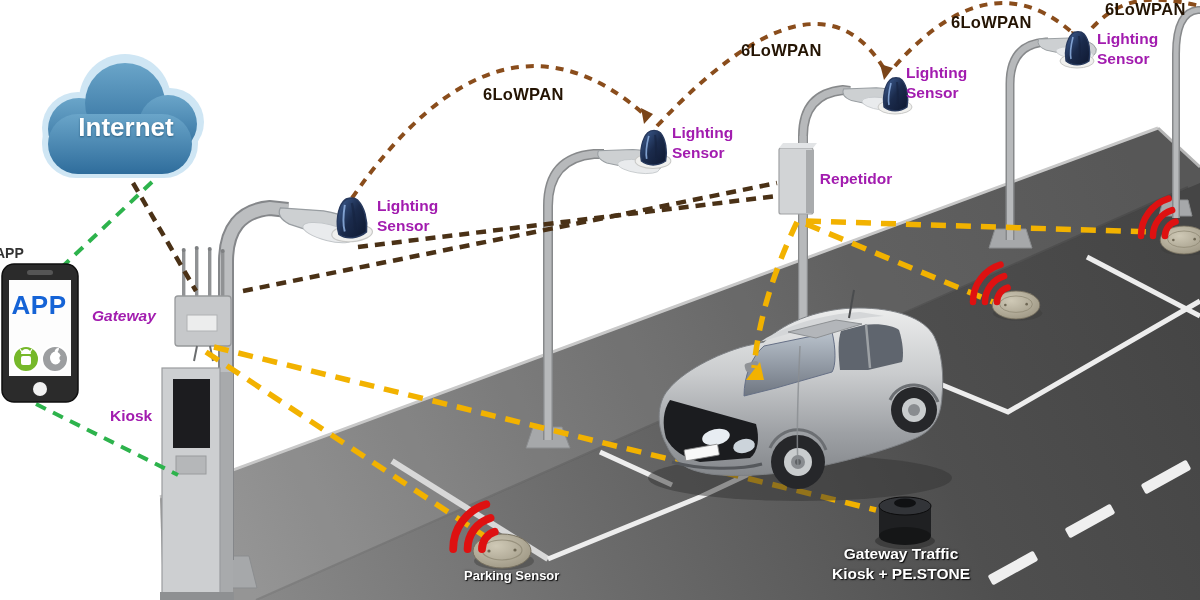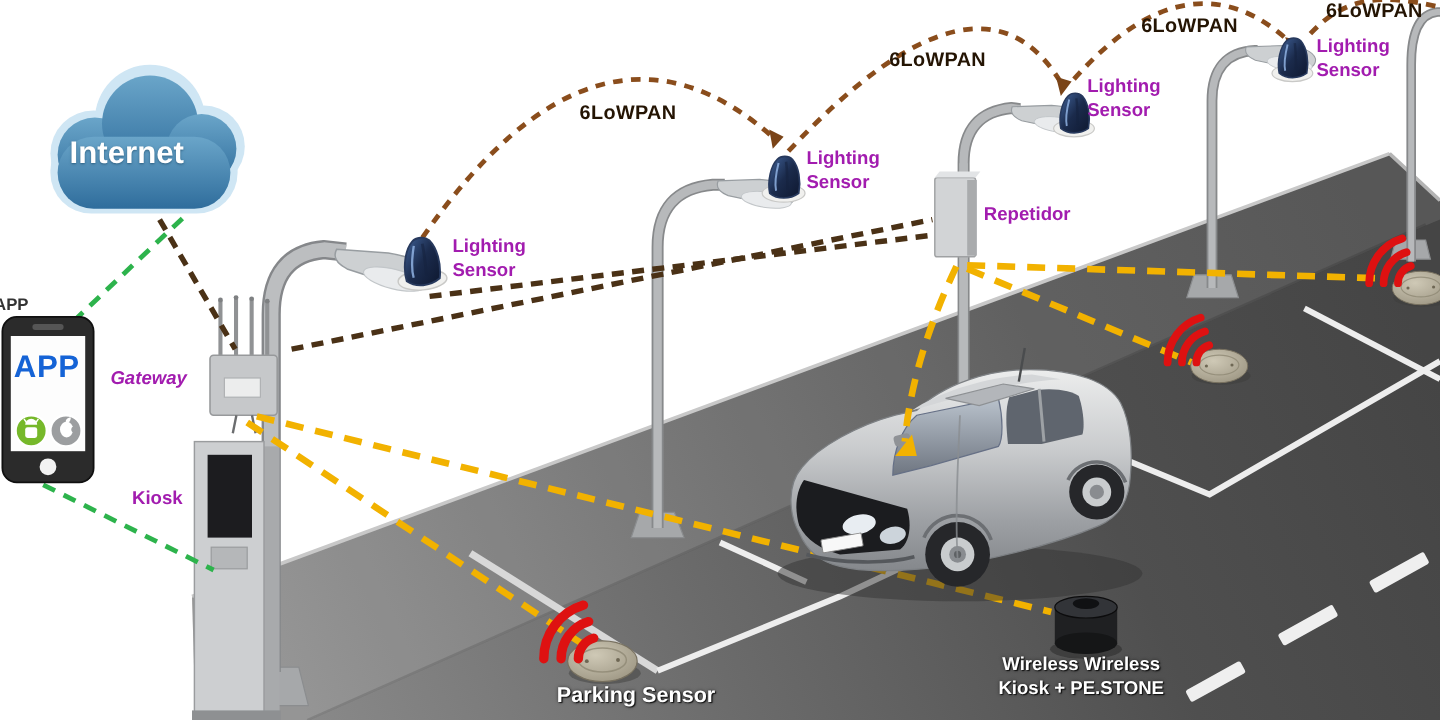--- a/index.html
+++ b/index.html
@@ -2,23 +2,23 @@
 <html><head>
 <meta charset="utf-8">
 <style>
   html,body{margin:0;padding:0;background:#fff;}
   #stage{position:relative;width:1200px;height:600px;overflow:hidden;background:#fff;
          font-family:"Liberation Sans",sans-serif;}
   #scene{position:absolute;left:0;top:0;}
   .lbl{position:absolute;font-weight:700;font-size:15.5px;color:#a21caf;line-height:1.3;white-space:nowrap;}
   .lbl.two{white-space:normal;width:72px;text-align:center;}
   .lowpan{position:absolute;font-weight:800;font-size:16.5px;color:#241403;letter-spacing:.3px;white-space:nowrap;}
-  .white-lbl{position:absolute;font-weight:700;font-size:18px;color:#ffffff;line-height:1.3;
+  .white-lbl{position:absolute;font-weight:700;font-size:13px;color:#ffffff;line-height:1.3;
              text-shadow:1px 1px 1px rgba(0,0,0,.85),0 0 3px rgba(0,0,0,.55);white-space:nowrap;}
-  .internet{position:absolute;left:58px;top:112px;width:136px;text-align:left;
+  .internet{position:absolute;left:58px;top:112px;width:136px;text-align:center;
             font-size:26px;font-weight:700;color:#fff;text-shadow:0 1px 2px rgba(22,66,96,.65);}
   .phone-app{position:absolute;left:8px;top:290px;width:62px;text-align:center;
              font-size:26px;font-weight:800;color:#1563d6;letter-spacing:.5px;}
   .app-side{position:absolute;left:-5px;top:245px;font-size:14px;font-weight:700;color:#333;}
   .traffic-lbl{position:absolute;left:795px;top:544px;width:212px;text-align:center;
                font-weight:700;font-size:15.5px;color:#fff;line-height:1.3;
                text-shadow:1px 1px 1px rgba(0,0,0,.85),0 0 3px rgba(0,0,0,.55);}
 </style>
 </head>
 <body>
@@ -310,17 +310,17 @@
   <span>Sensor</span>
 </div>
 
 <div class="lowpan" style="left:483px;top:85px;">6LoWPAN</div>
 <div class="lowpan" style="left:741px;top:41px;">6LoWPAN</div>
 <div class="lowpan" style="left:951px;top:13px;">6LoWPAN</div>
 <div class="lowpan" style="left:1105px;top:0px;">6LoWPAN</div>
 
 <div class="white-lbl" style="left:464px;top:568px;">Parking Sensor</div>
 <div class="traffic-lbl">
-  <span>Wireless Wireless</span><br>
+  <span>Gateway Traffic</span><br>
   <span>Kiosk + PE.STONE</span>
 </div>
 
 </div>
 
 </body></html>

